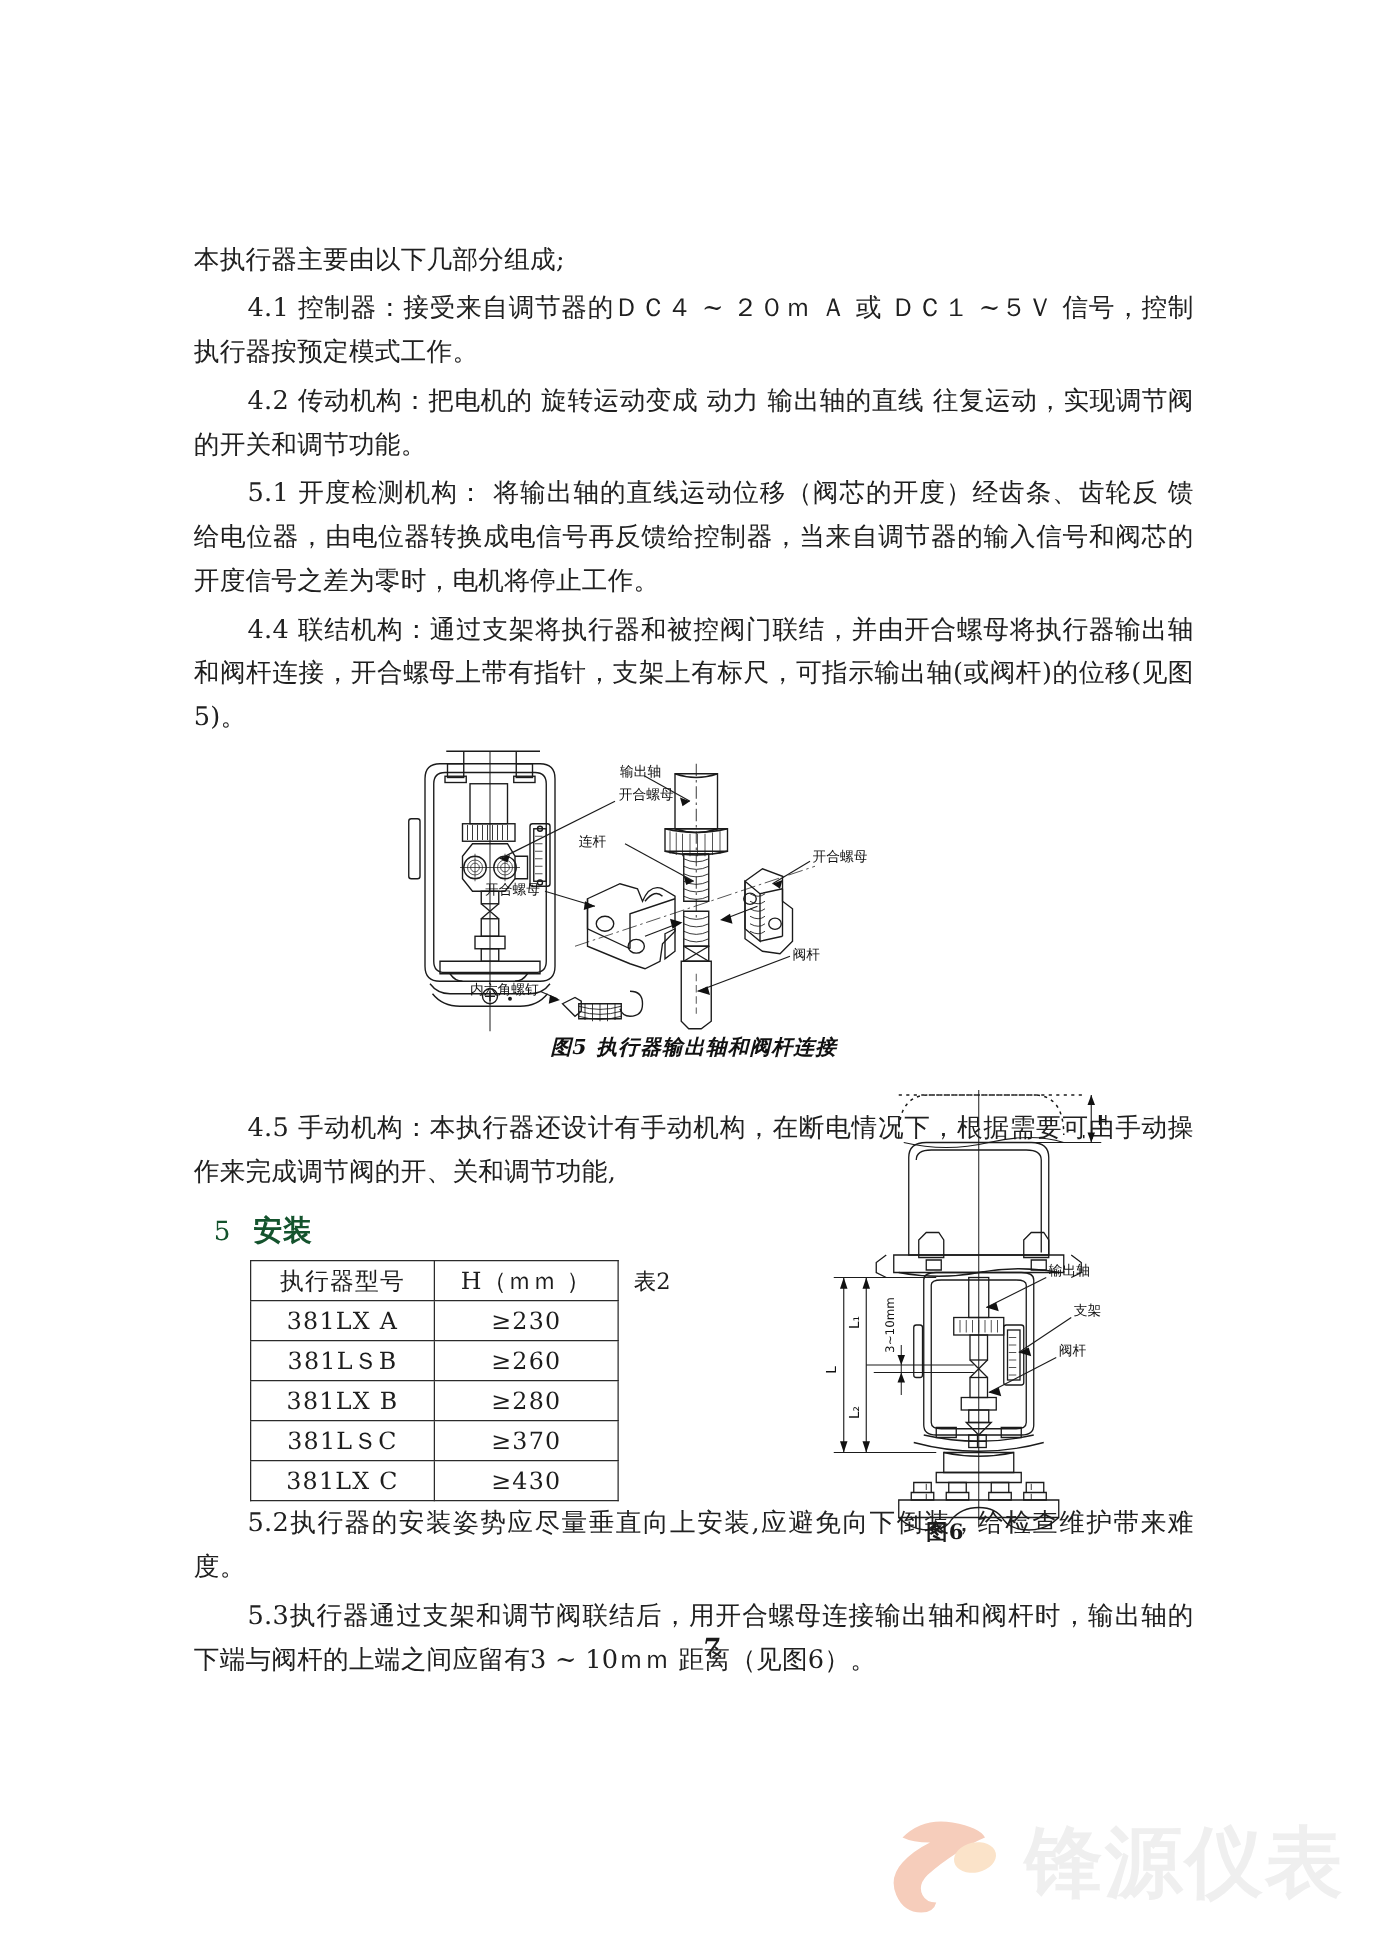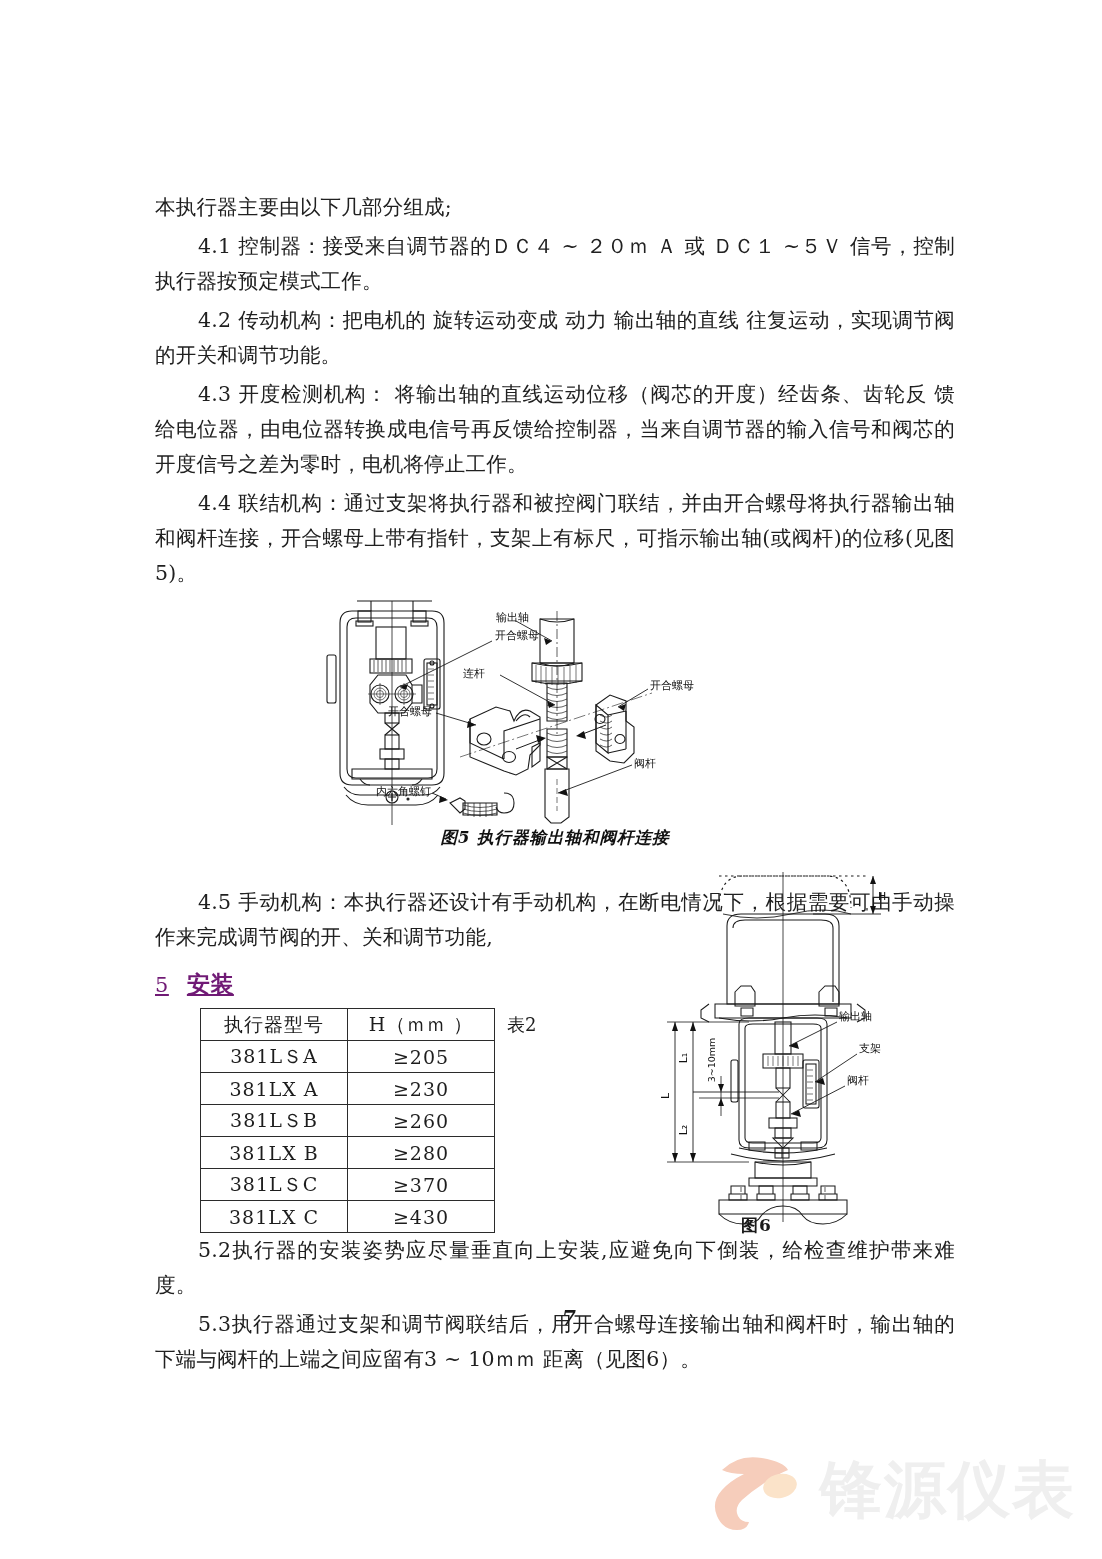--- a/index.html
+++ b/index.html
@@ -29,26 +29,25 @@
     margin: 0 0 4px 0;
     font-size: 20.5px;
     line-height: 35px;
     text-align: justify;
     letter-spacing: 0.2px;
     color: #202020;
   }
   p.indent { text-indent: 2.1em; }
 
   h2.section-heading {
-    margin: 14px 0 6px 0;
+    margin: 14px 0 6px 16px;
     font-size: 23px;
     font-weight: bold;
     letter-spacing: 0.5px;
-    color: #701a75;
-    text-decoration: underline;
+    color: #14532d;
   }
   h2.section-heading .sec-num {
     font-weight: normal;
     font-size: 21px;
     margin-right: 18px;
   }
 
   
   .fig5-wrap {
     position: relative;
@@ -168,21 +167,21 @@
 <body>
 
 <div id="page">
 
   <div class="content">
 
     <p class="body-text">本执行器主要由以下几部分组成;</p>
 
     <p class="body-text indent">4.1 控制器：接受来自调节器的ＤＣ４ ~ ２０ｍ Ａ 或 ＤＣ１ ~５Ｖ 信号，控制执行器按预定模式工作。</p>
     <p class="body-text indent">4.2 传动机构：把电机的 旋转运动变成 动力 输出轴的直线 往复运动，实现调节阀的开关和调节功能。</p>
-    <p class="body-text indent">4.3 开度检测机构： 将输出轴的直线运动位移（阀芯的开度）经齿条、齿轮反 馈给电位器，由电位器转换成电信号再反馈给控制器，当来自调节器的输入信号和阀芯的开度信号之差为零时，电机将停止工作。</p>
+    <p class="body-text indent">5.1 开度检测机构： 将输出轴的直线运动位移（阀芯的开度）经齿条、齿轮反 馈给电位器，由电位器转换成电信号再反馈给控制器，当来自调节器的输入信号和阀芯的开度信号之差为零时，电机将停止工作。</p>
     <p class="body-text indent">4.4 联结机构：通过支架将执行器和被控阀门联结，并由开合螺母将执行器输出轴和阀杆连接，开合螺母上带有指针，支架上有标尺，可指示输出轴(或阀杆)的位移(见图5)。</p>
 
     <div class="fig5-wrap">
       <svg class="fig5-svg" width="500" height="232" viewBox="0 0 500 232">
         <g fill="none" stroke="#1b1b1b" stroke-width="1.1">
 
           <line x1="92" y1="4" x2="92" y2="228" stroke-width="0.8"></line>
           <path d="M40 26 q0 -12 12 -12 h80 q12 0 12 12 v150 q0 12 -12 12 h-80 q-12 0 -12 -12 z"></path>
           <path d="M47 30 q0 -9 9 -9 h72 q9 0 9 9 v142 q0 9 -9 9 h-72 q-9 0 -9 -9 z"></path>
           <rect x="27" y="58" width="9" height="48" rx="2"></rect>
@@ -367,24 +366,20 @@
 
         <div class="table-area">
           <table class="spec-table">
             <thead>
               <tr>
                 <th>执行器型号</th>
                 <th>H（ｍｍ ）</th>
               </tr>
             </thead>
             <tbody>
-              <tr>
-                <td>381LＳA</td>
-                <td>≥205</td>
-              </tr>
               <tr>
                 <td>381LX A</td>
                 <td>≥230</td>
               </tr>
               <tr>
                 <td>381LＳB</td>
                 <td>≥260</td>
               </tr>
               <tr>
                 <td>381LX B</td>

